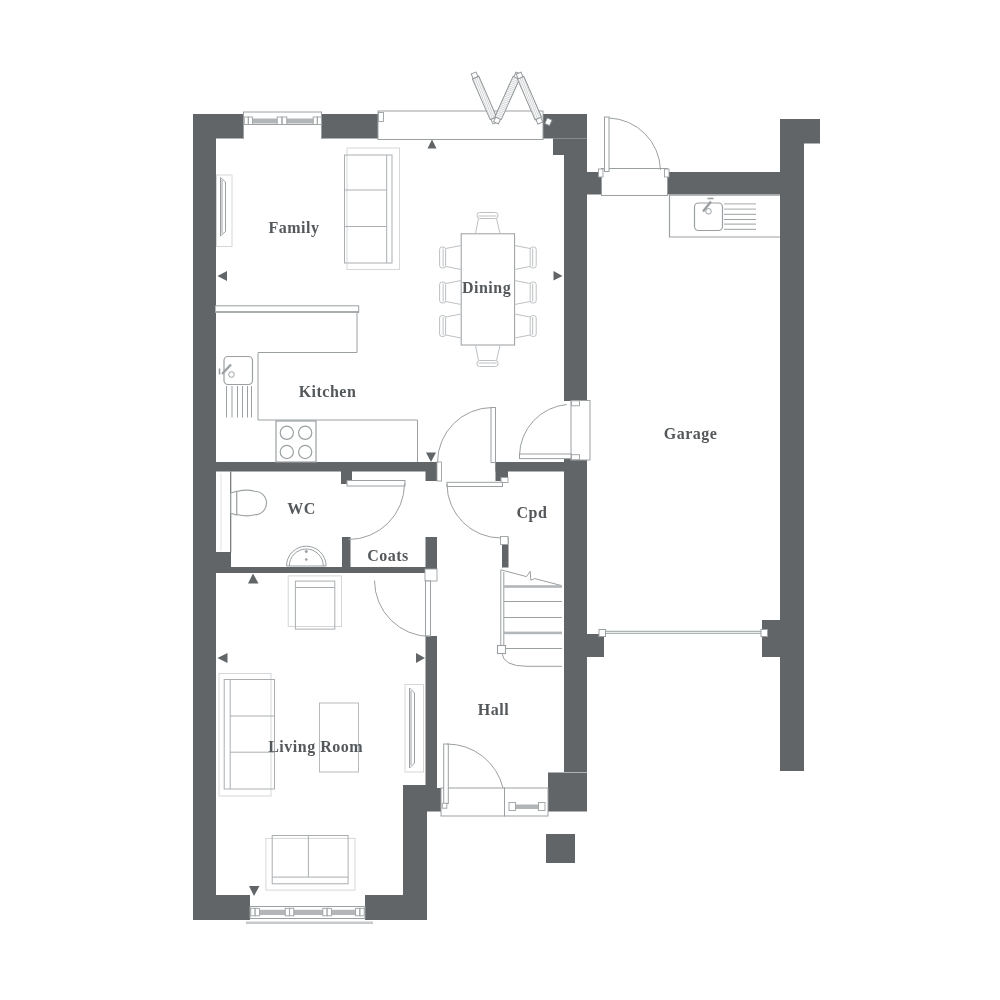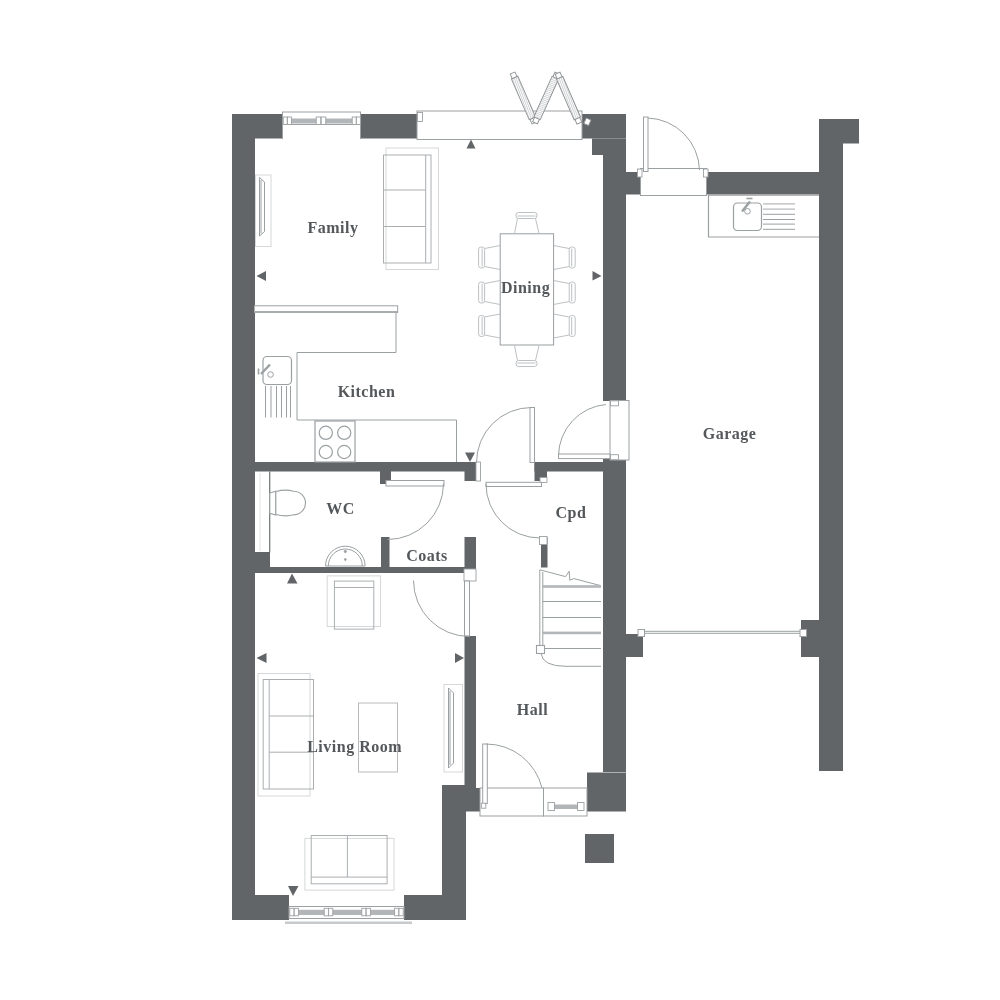--- a/index.html
+++ b/index.html
@@ -1,16 +1,16 @@
 <!DOCTYPE html>
 <html><head>
 <meta charset="utf-8">
 <style>
   html,body{margin:0;padding:0;background:#ffffff;}
-  .plan{width:960px;height:1000px;position:relative;font-family:"Liberation Serif",serif;padding-left:39px;}
+  .plan{width:960px;height:1000px;position:relative;font-family:"Liberation Serif",serif;}
   text{font-family:"Liberation Serif",serif;font-weight:bold;fill:#54585b;font-size:16px;letter-spacing:0.5px;}
 </style>
 </head>
 <body>
 <div class="plan">
 <svg width="1000" height="1000" viewBox="0 0 1000 1000" xmlns="http://www.w3.org/2000/svg">
 <defs>
 <pattern id="hatch" width="1.9" height="1.9" patternUnits="userSpaceOnUse" patternTransform="rotate(45)">
   <rect width="1.9" height="1.9" fill="#ffffff"></rect>
   <line x1="0" y1="0" x2="0" y2="1.9" stroke="#8a8f92" stroke-width="0.75"></line>

